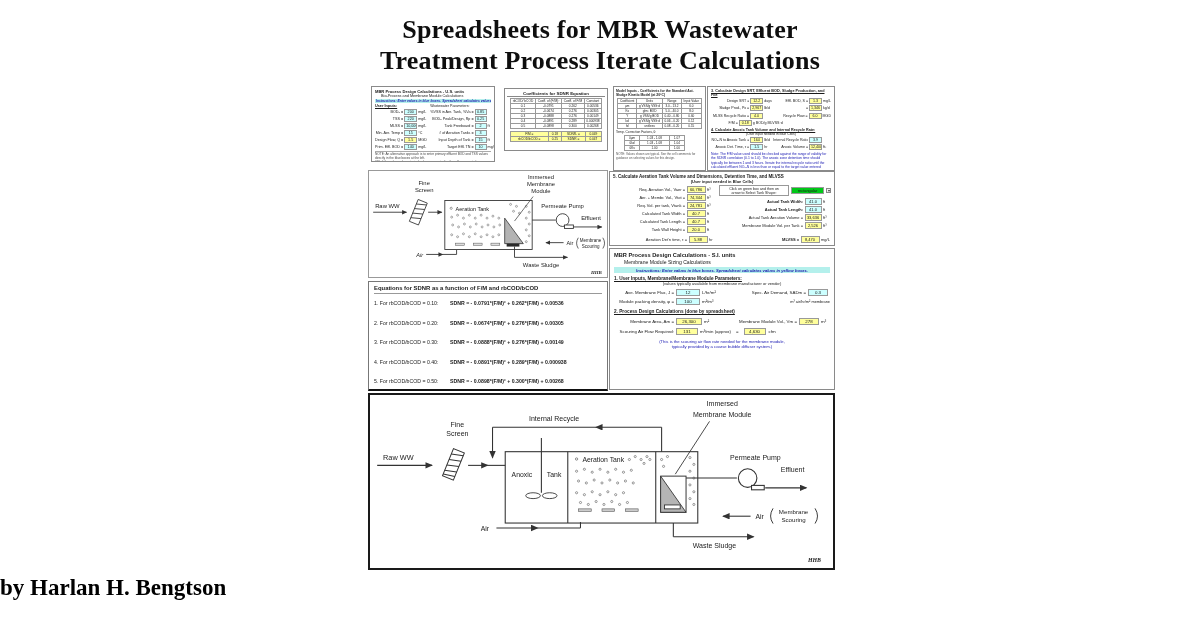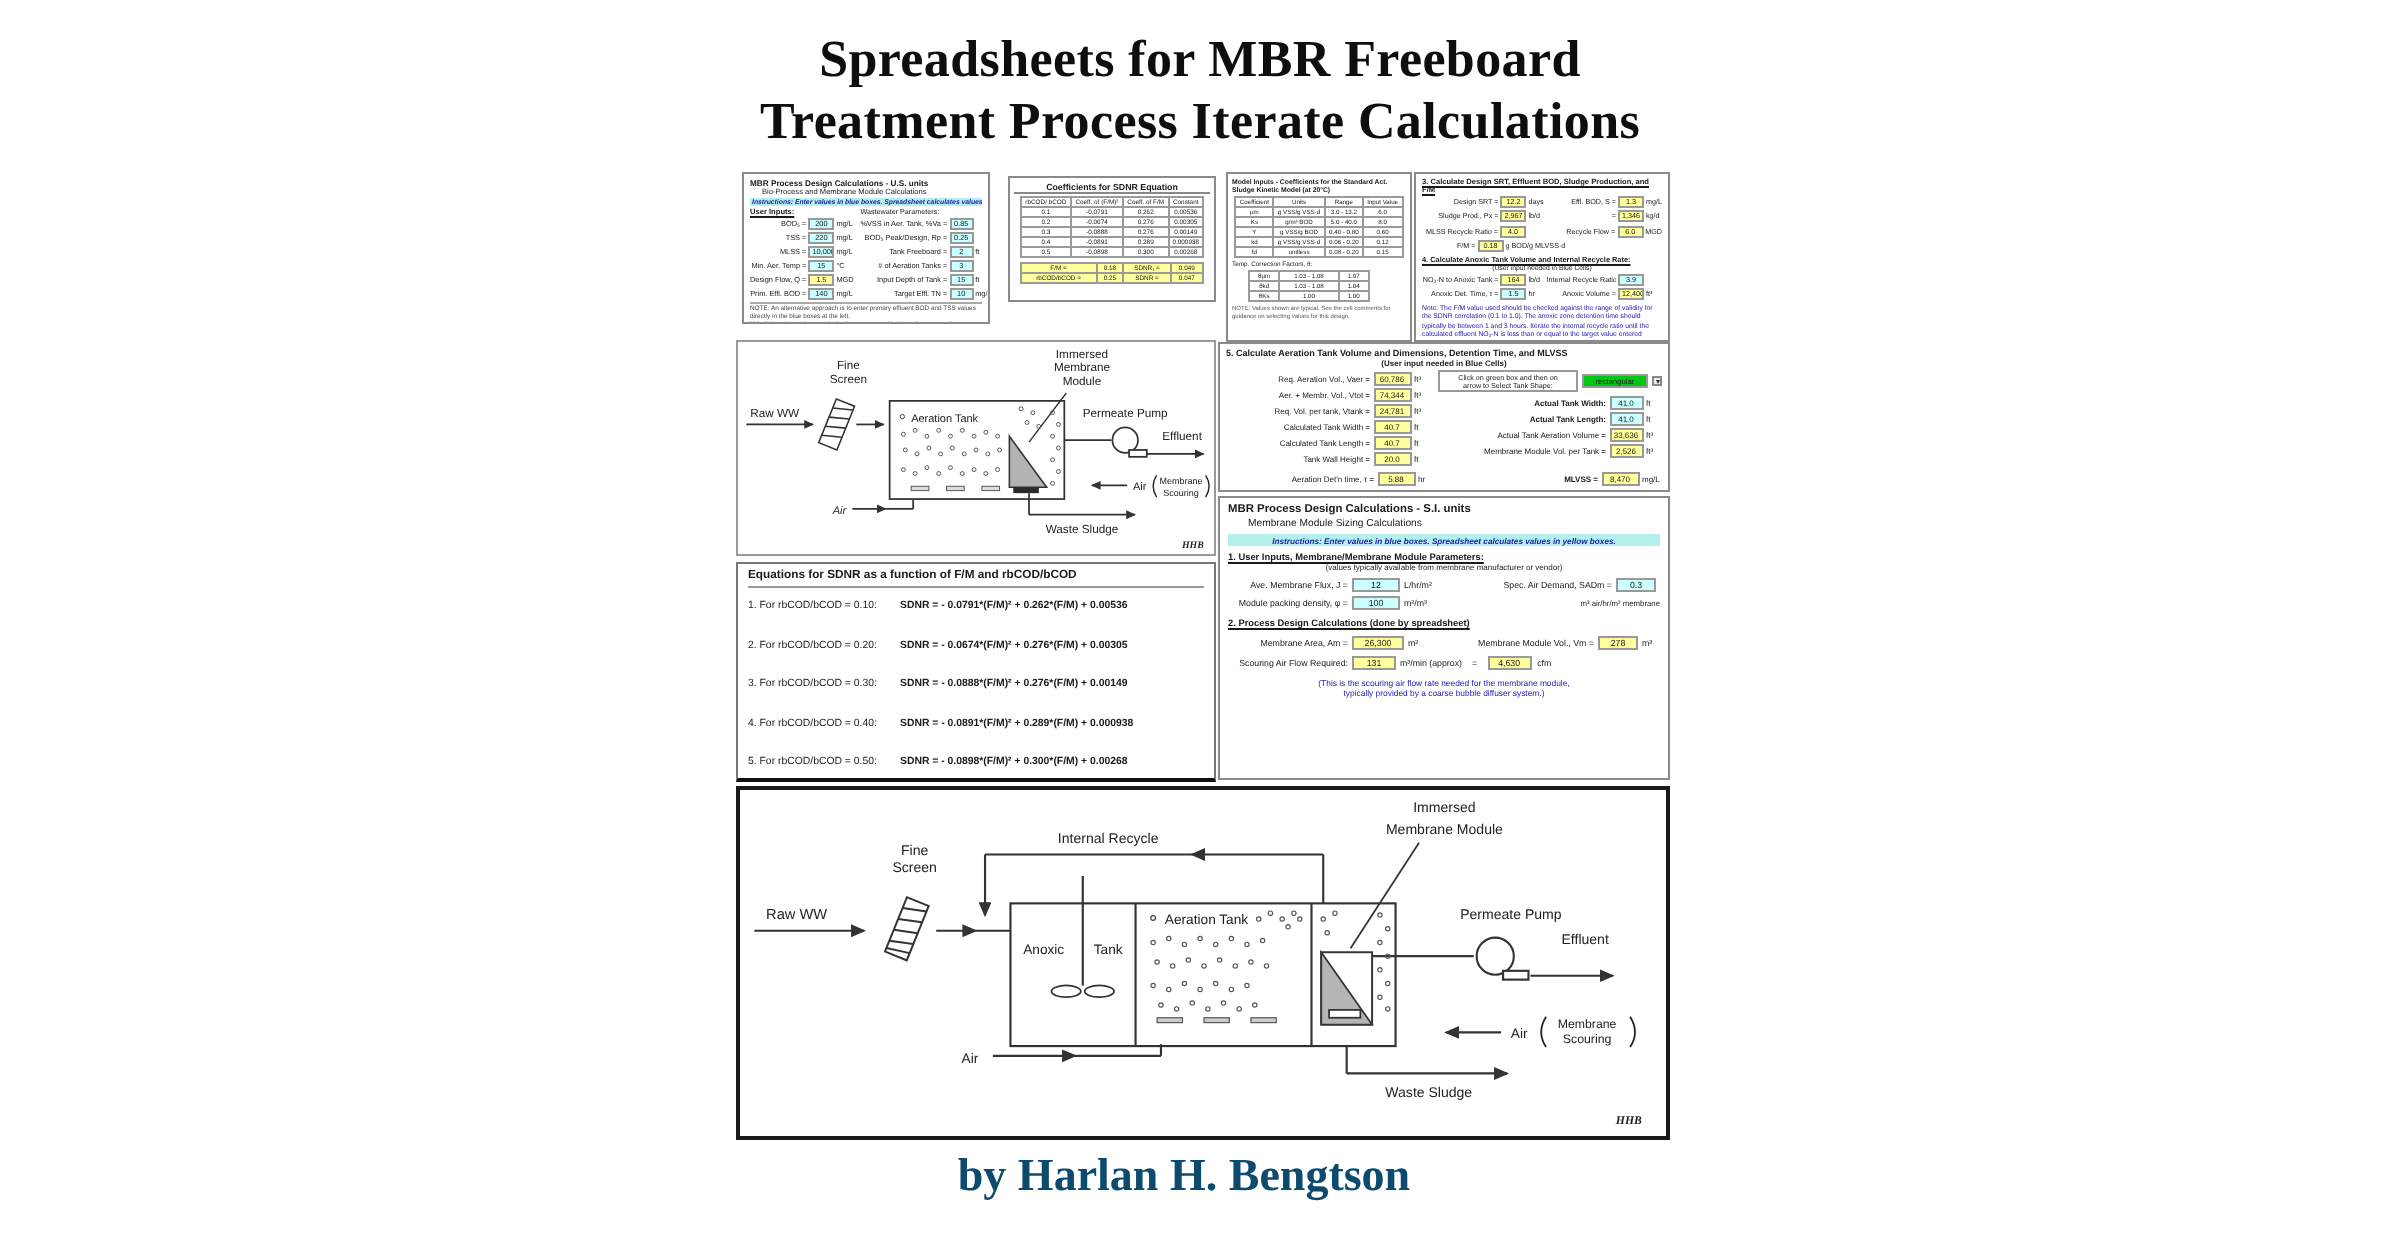--- a/index.html
+++ b/index.html
@@ -2,21 +2,21 @@
 <html><head>
 <meta charset="utf-8">
 <style>
 *{margin:0;padding:0;box-sizing:border-box}
 html,body{width:1200px;height:630px}
 body{position:relative;background:#fff;font-family:"Liberation Sans",sans-serif;color:#1a1a1a;overflow:hidden}
 .abs{position:absolute}
 .tc{text-align:center}
 .bold{font-weight:bold}
 .title{position:absolute;left:0;width:1200px;text-align:center;font-family:"Liberation Serif",serif;font-weight:bold;color:#0e0e0e;font-size:26px;letter-spacing:.2px}
-.byline{position:absolute;left:0;width:1184px;text-align:center;font-family:"Liberation Serif",serif;font-weight:bold;color:#0c4a6e;font-size:23px}
+.byline{position:absolute;left:0;width:1184px;text-align:left;font-family:"Liberation Serif",serif;font-weight:bold;color:#000000;font-size:23px}
 .panel{position:absolute;background:#fff;border:1px solid #8a8a8a;overflow:hidden}
 .cyanbar{background:#b4f0ec;color:#1a1aae;font-weight:bold;font-style:italic;white-space:nowrap;overflow:hidden}
 .cell{display:inline-block;border:.8px solid #999;text-align:center;padding:0 1px;white-space:nowrap;overflow:hidden}
 .cb{background:#ccffff}
 .cy{background:#ffff9c}
 .cg{background:#00c818}
 .cell:empty{visibility:hidden}
 .row{display:flex;align-items:center}
 .lblr{text-align:right;white-space:nowrap;overflow:hidden}
 .lblr:empty{visibility:hidden}
@@ -24,21 +24,21 @@
 .grid td,.grid th{border:.6px solid #9a9a9a;padding:0 1px;text-align:center;font-weight:normal}
 .yrow td{background:#ffff9c}
 .dd{width:5px;height:5px;border:.7px solid #888;position:relative;display:inline-block;background:#eee}
 .dd::after{content:"";position:absolute;left:.8px;top:1.4px;border-left:1.5px solid transparent;border-right:1.5px solid transparent;border-top:2.2px solid #333}
 .note-blue{color:#2121b5}
 .eqrow{height:19.5px;display:flex;align-items:center}
 </style>
 </head>
 <body>
 
-<div class="title" style="top:15px">Spreadsheets for MBR Freeboard</div>
+<div class="title" style="top:15px">Spreadsheets for MBR Wastewater</div>
 <div class="title" style="top:46px">Treatment Process Iterate Calculations</div>
 
 <div class="panel" style="left:371px;top:86px;width:124px;height:76px;padding:1.5px 3px;font-size:3.7px">
   <div class="bold" style="font-size:4.1px">MBR Process Design Calculations - U.S. units</div>
   <div style="font-size:3.8px;padding-left:6px">Bio-Process and Membrane Module Calculations</div>
   <div class="cyanbar" style="font-size:3.4px;margin:1px 0;padding:0 1px">Instructions:  Enter values in blue boxes.  Spreadsheet calculates values in yellow boxes.</div>
   <div style="display:flex;gap:3px">
     <div style="flex:1.02">
       <div class="bold" style="font-size:3.8px;text-decoration:underline">User Inputs:</div>
       <div class="row" style="gap:1px;margin-top:1px">

